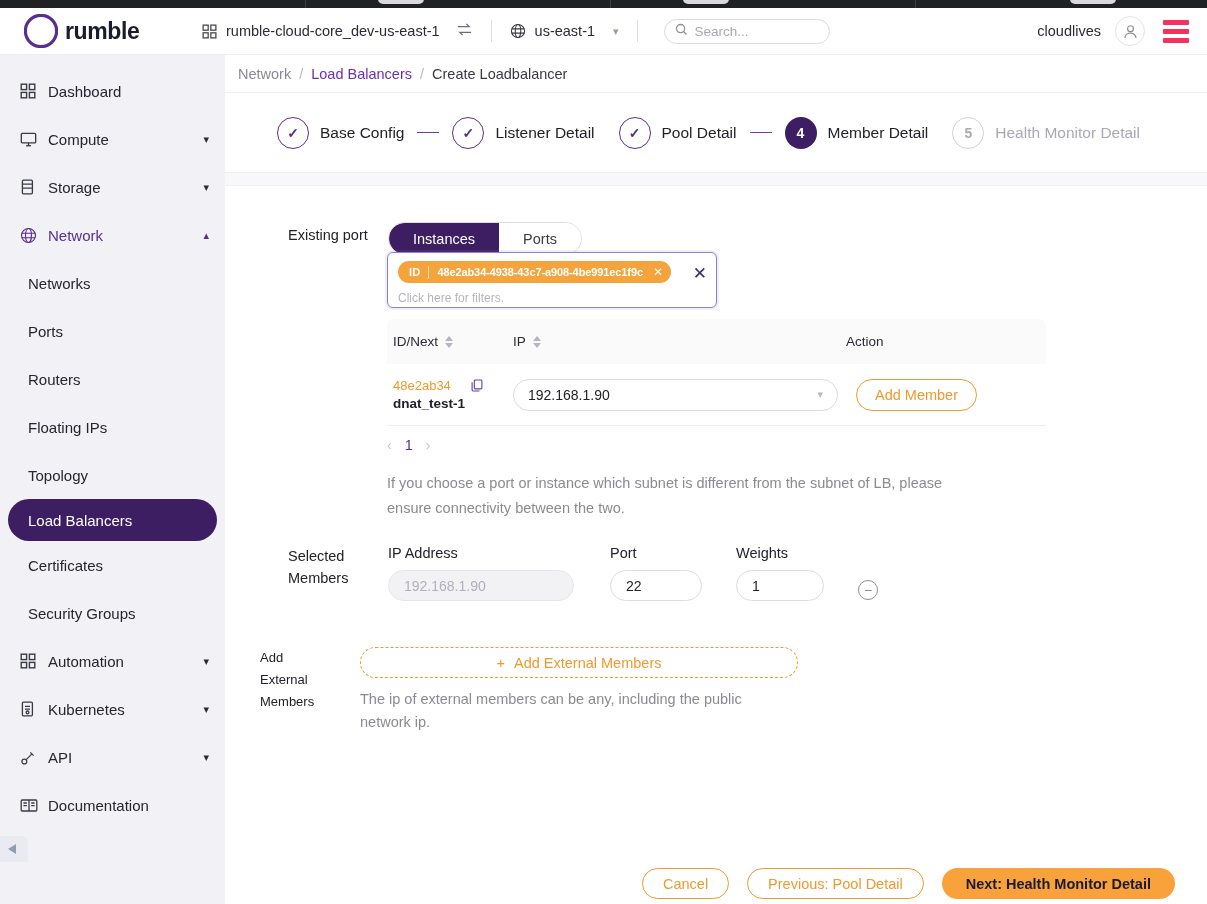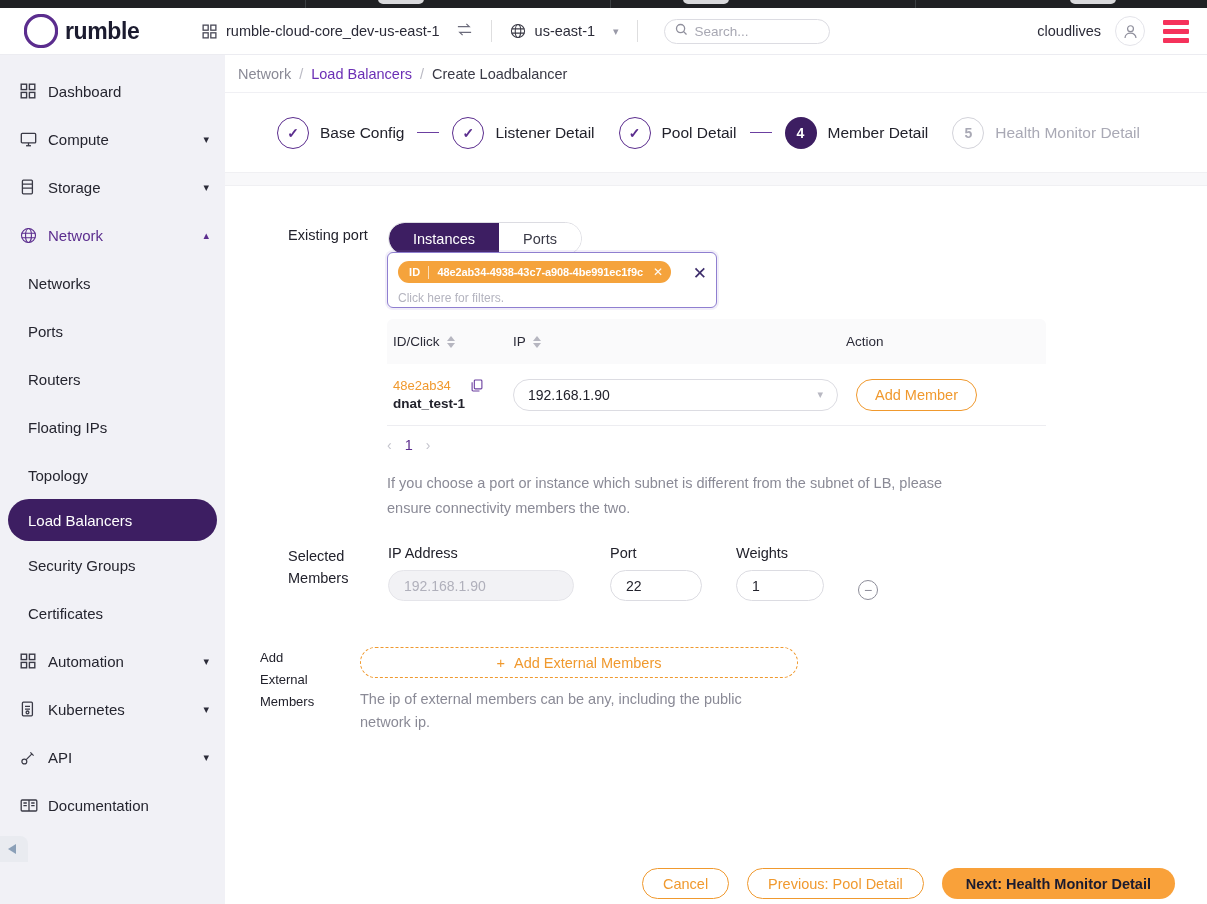--- a/index.html
+++ b/index.html
@@ -402,24 +402,24 @@
   <div class="nav-sub">
     <span>Floating IPs</span>
   </div>
   <div class="nav-sub">
     <span>Topology</span>
   </div>
   <div class="nav-sub selected">
     <span>Load Balancers</span>
   </div>
   <div class="nav-sub">
+    <span>Certificates</span>
+  </div>
+  <div class="nav-sub">
     <span>Security Groups</span>
-  </div>
-  <div class="nav-sub">
-    <span>Certificates</span>
   </div>
 
   <div class="nav-row">
     <span class="ico">
       <svg width="16" height="16" viewBox="0 0 16 16" fill="none" stroke="#3a3a46" stroke-width="1.4">
         <rect x="1.2" y="1.2" width="5.4" height="5.4"></rect>
           <rect x="9.4" y="1.2" width="5.4" height="5.4"></rect>
         <rect x="1.2" y="9.4" width="5.4" height="5.4"></rect>
           <rect x="9.4" y="9.4" width="5.4" height="5.4"></rect>
       </svg>
@@ -522,21 +522,21 @@
         <span class="v">48e2ab34-4938-43c7-a908-4be991ec1f9c</span>
         <span class="x">✕</span>
       </span>
       <div class="filter-ph">Click here for filters.</div>
       <span class="filter-clear">✕</span>
     </div>
 
     <div class="tbl">
       <div class="tbl-head">
         <div class="th-id">
-          <span>ID/Click</span>
+          <span>ID/Next</span>
           <span class="sorter">
               <i class="up"></i>
               <i class="dn"></i>
             </span>
         </div>
         <div class="th-ip">
           <span>IP</span>
           <span class="sorter">
               <i class="up"></i>
               <i class="dn"></i>
@@ -571,21 +571,21 @@
         </div>
       </div>
     </div>
 
     <div class="pager">
       <span class="pg-arrow">‹</span>
       <span class="pg-num">1</span>
       <span class="pg-arrow">›</span>
     </div>
 
-    <div class="hint">If you choose a port or instance which subnet is different from the subnet of LB, please ensure connectivity members the two.</div>
+    <div class="hint">If you choose a port or instance which subnet is different from the subnet of LB, please ensure connectivity between the two.</div>
 
     <div class="sm-wrap frow">
       <div class="sm-label">
         <div>Selected</div>
         <div>Members</div>
       </div>
       <div class="sm-fields">
         <div class="fgroup">
           <span class="cap">IP Address</span>
           <input class="inp ip-w disabled" readonly="" value="192.168.1.90" style="">

